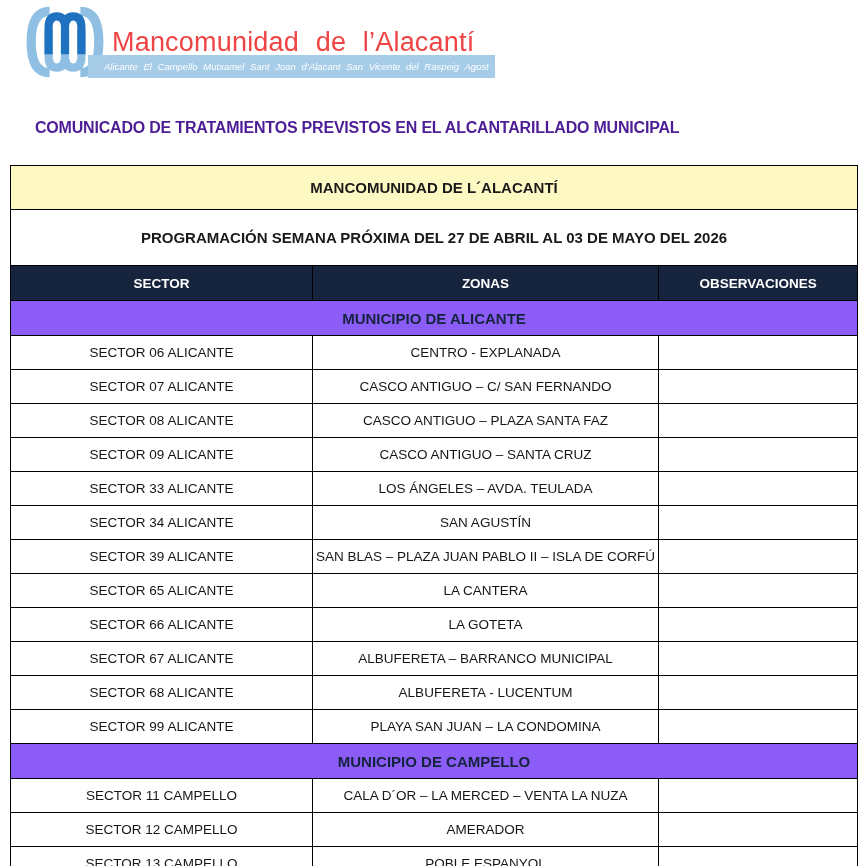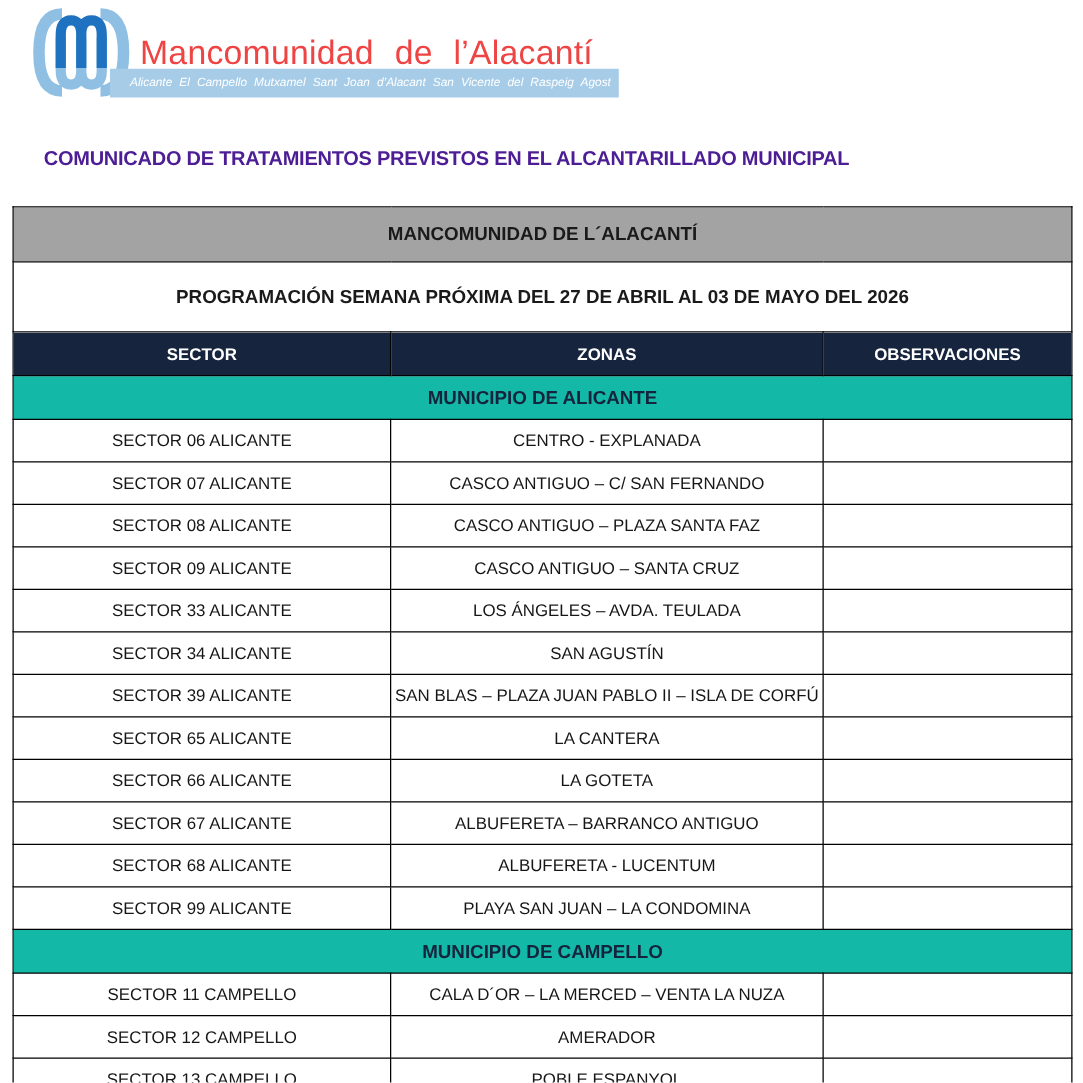--- a/index.html
+++ b/index.html
@@ -61,40 +61,40 @@
     border: 1px solid #000000;
     text-align: center;
     vertical-align: middle;
     overflow: hidden;
   }
   .t-title td {
     height: 41px;
     font-size: 15px;
     font-weight: bold;
     color: #1a1a1a;
-    background: #a3a3a3;
+    background: #fef9c3;
   }
   .t-subtitle td {
     height: 53px;
     font-size: 15px;
     font-weight: bold;
     color: #1a1a1a;
     background: #ffffff;
   }
   .t-colhead th {
     height: 32px;
     background: #16243e;
     color: #ffffff;
     font-size: 13.5px;
     font-weight: bold;
     margin-top: 24px;
   }
   .t-section td {
     height: 32px;
-    background: #14b8a6;
+    background: #8b5cf6;
     color: #14233e;
     font-size: 15px;
     font-weight: bold;
   }
   .t-data td {
     height: 29px;
     font-size: 13.5px;
     color: #161616;
     background: #ffffff;
     padding: 2px 2px;
@@ -189,21 +189,21 @@
       <td>LA CANTERA</td>
       <td></td>
     </tr>
     <tr class="t-data">
       <td>SECTOR 66 ALICANTE</td>
       <td>LA GOTETA</td>
       <td></td>
     </tr>
     <tr class="t-data">
       <td>SECTOR 67 ALICANTE</td>
-      <td>ALBUFERETA – BARRANCO ANTIGUO</td>
+      <td>ALBUFERETA – BARRANCO MUNICIPAL</td>
       <td></td>
     </tr>
     <tr class="t-data">
       <td>SECTOR 68 ALICANTE</td>
       <td>ALBUFERETA - LUCENTUM</td>
       <td></td>
     </tr>
     <tr class="t-data">
       <td>SECTOR 99 ALICANTE</td>
       <td>PLAYA SAN JUAN – LA CONDOMINA</td>

